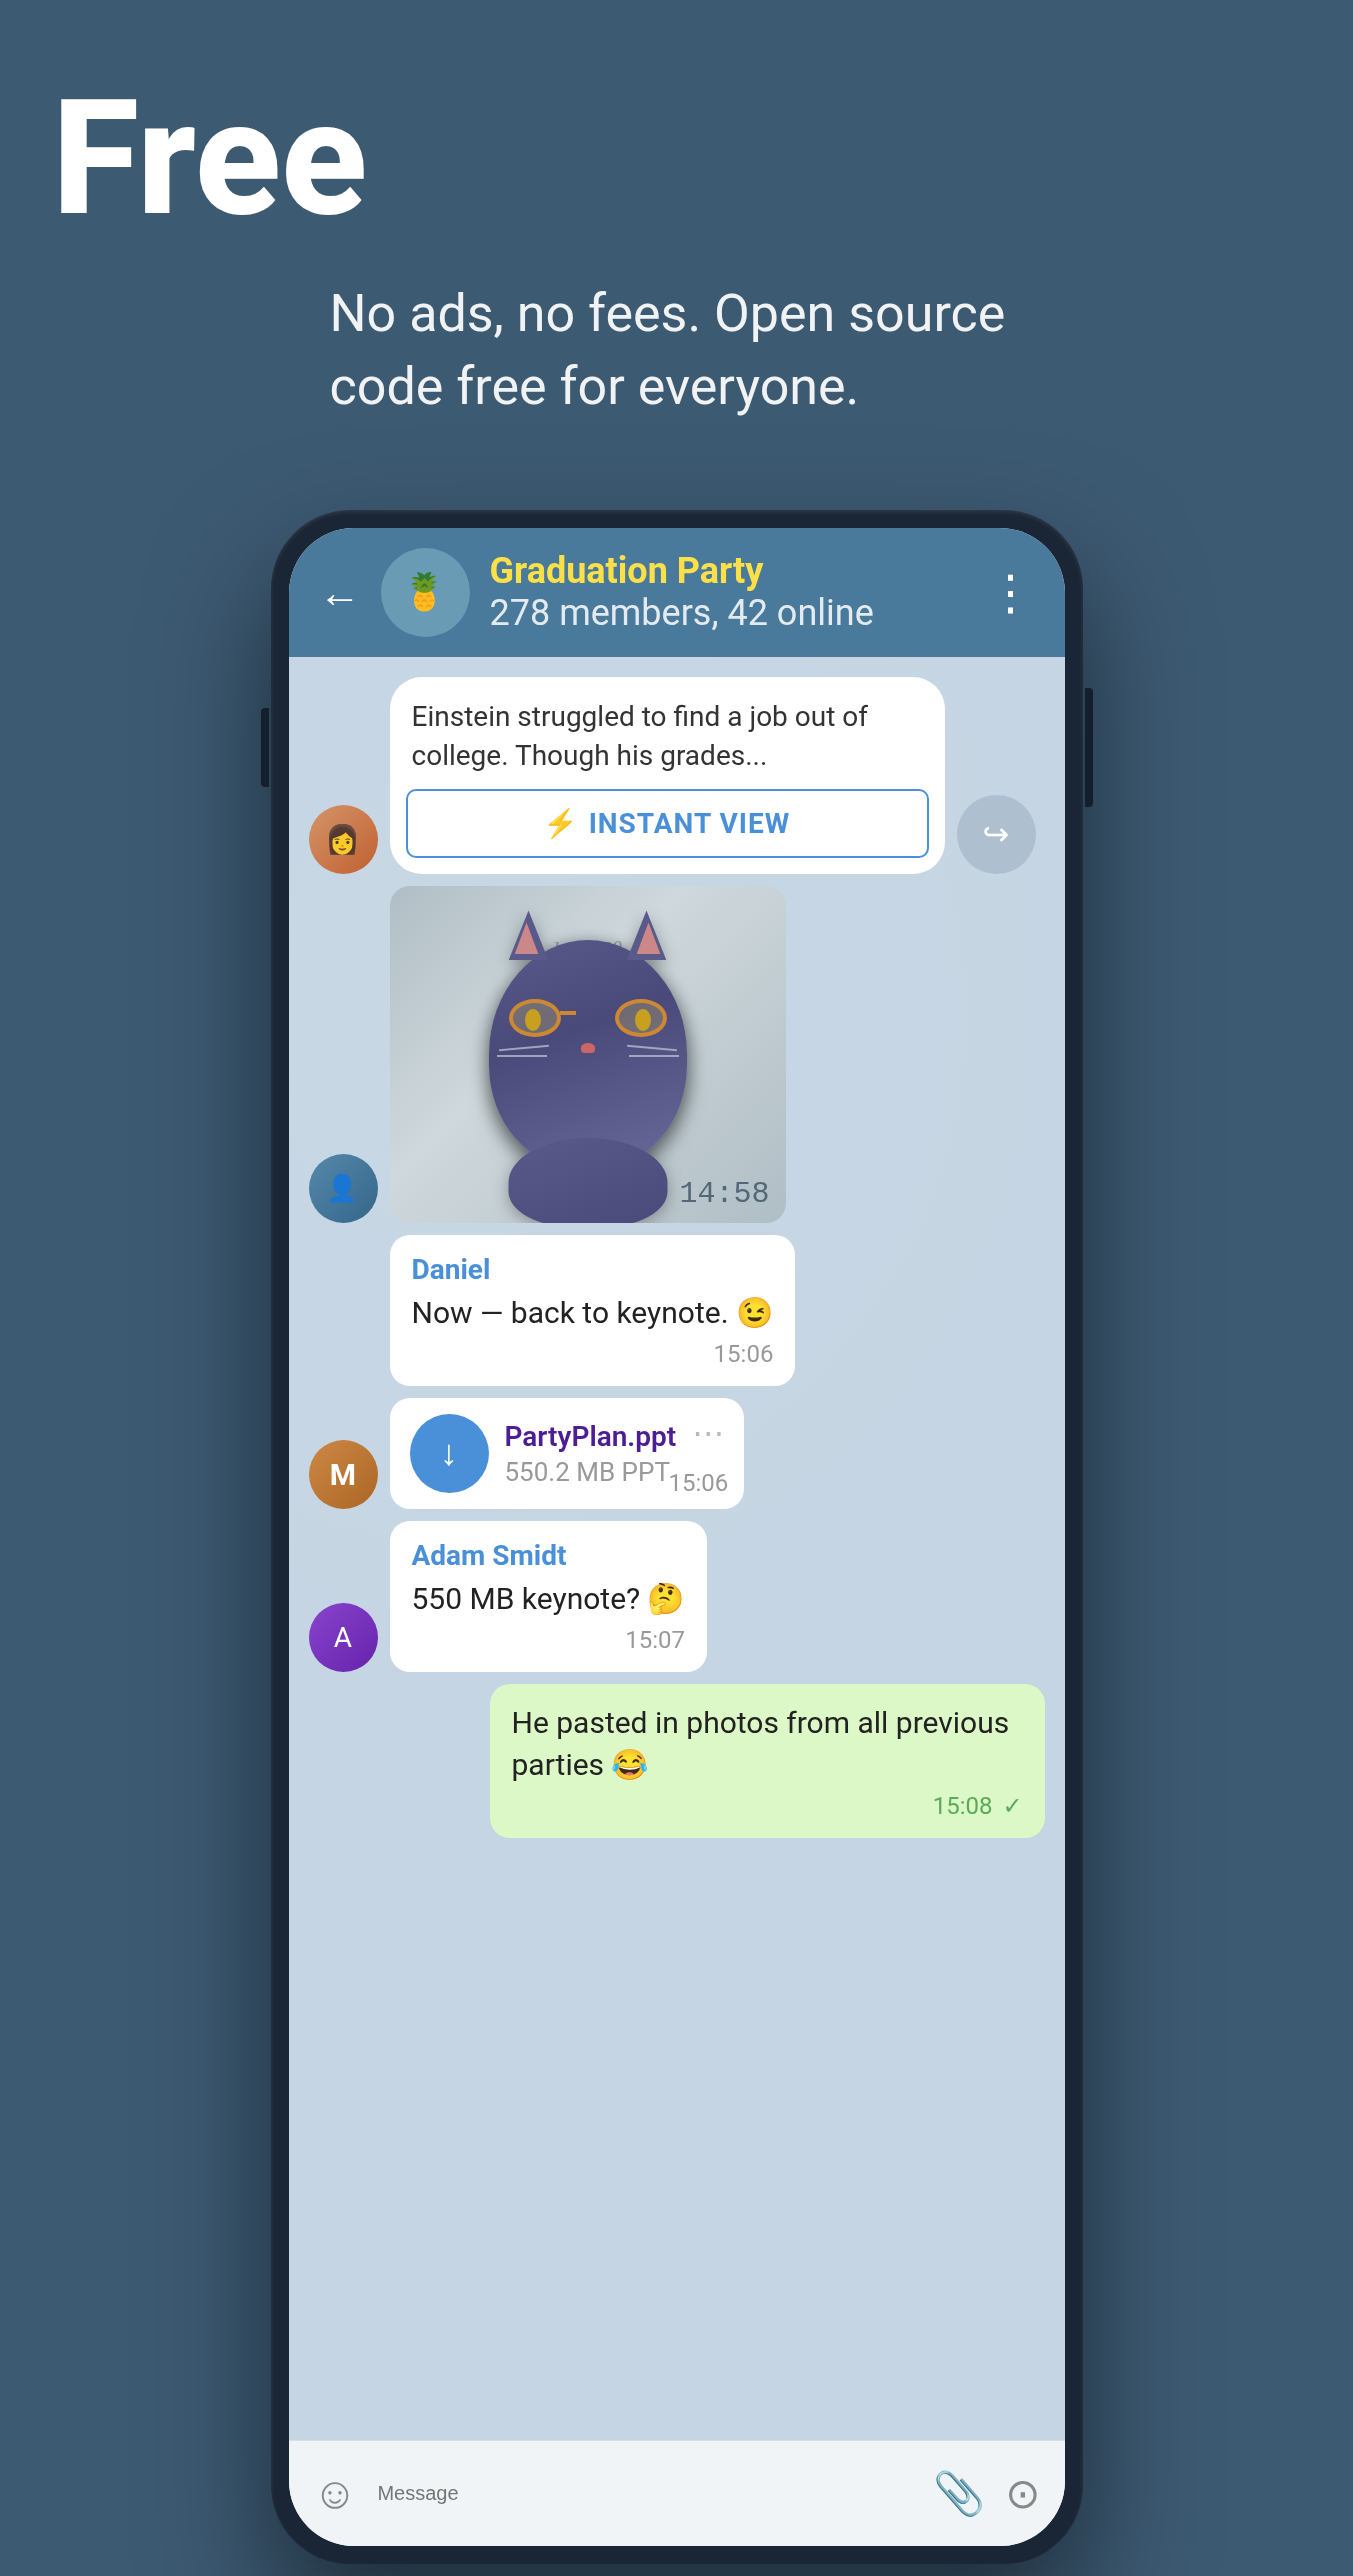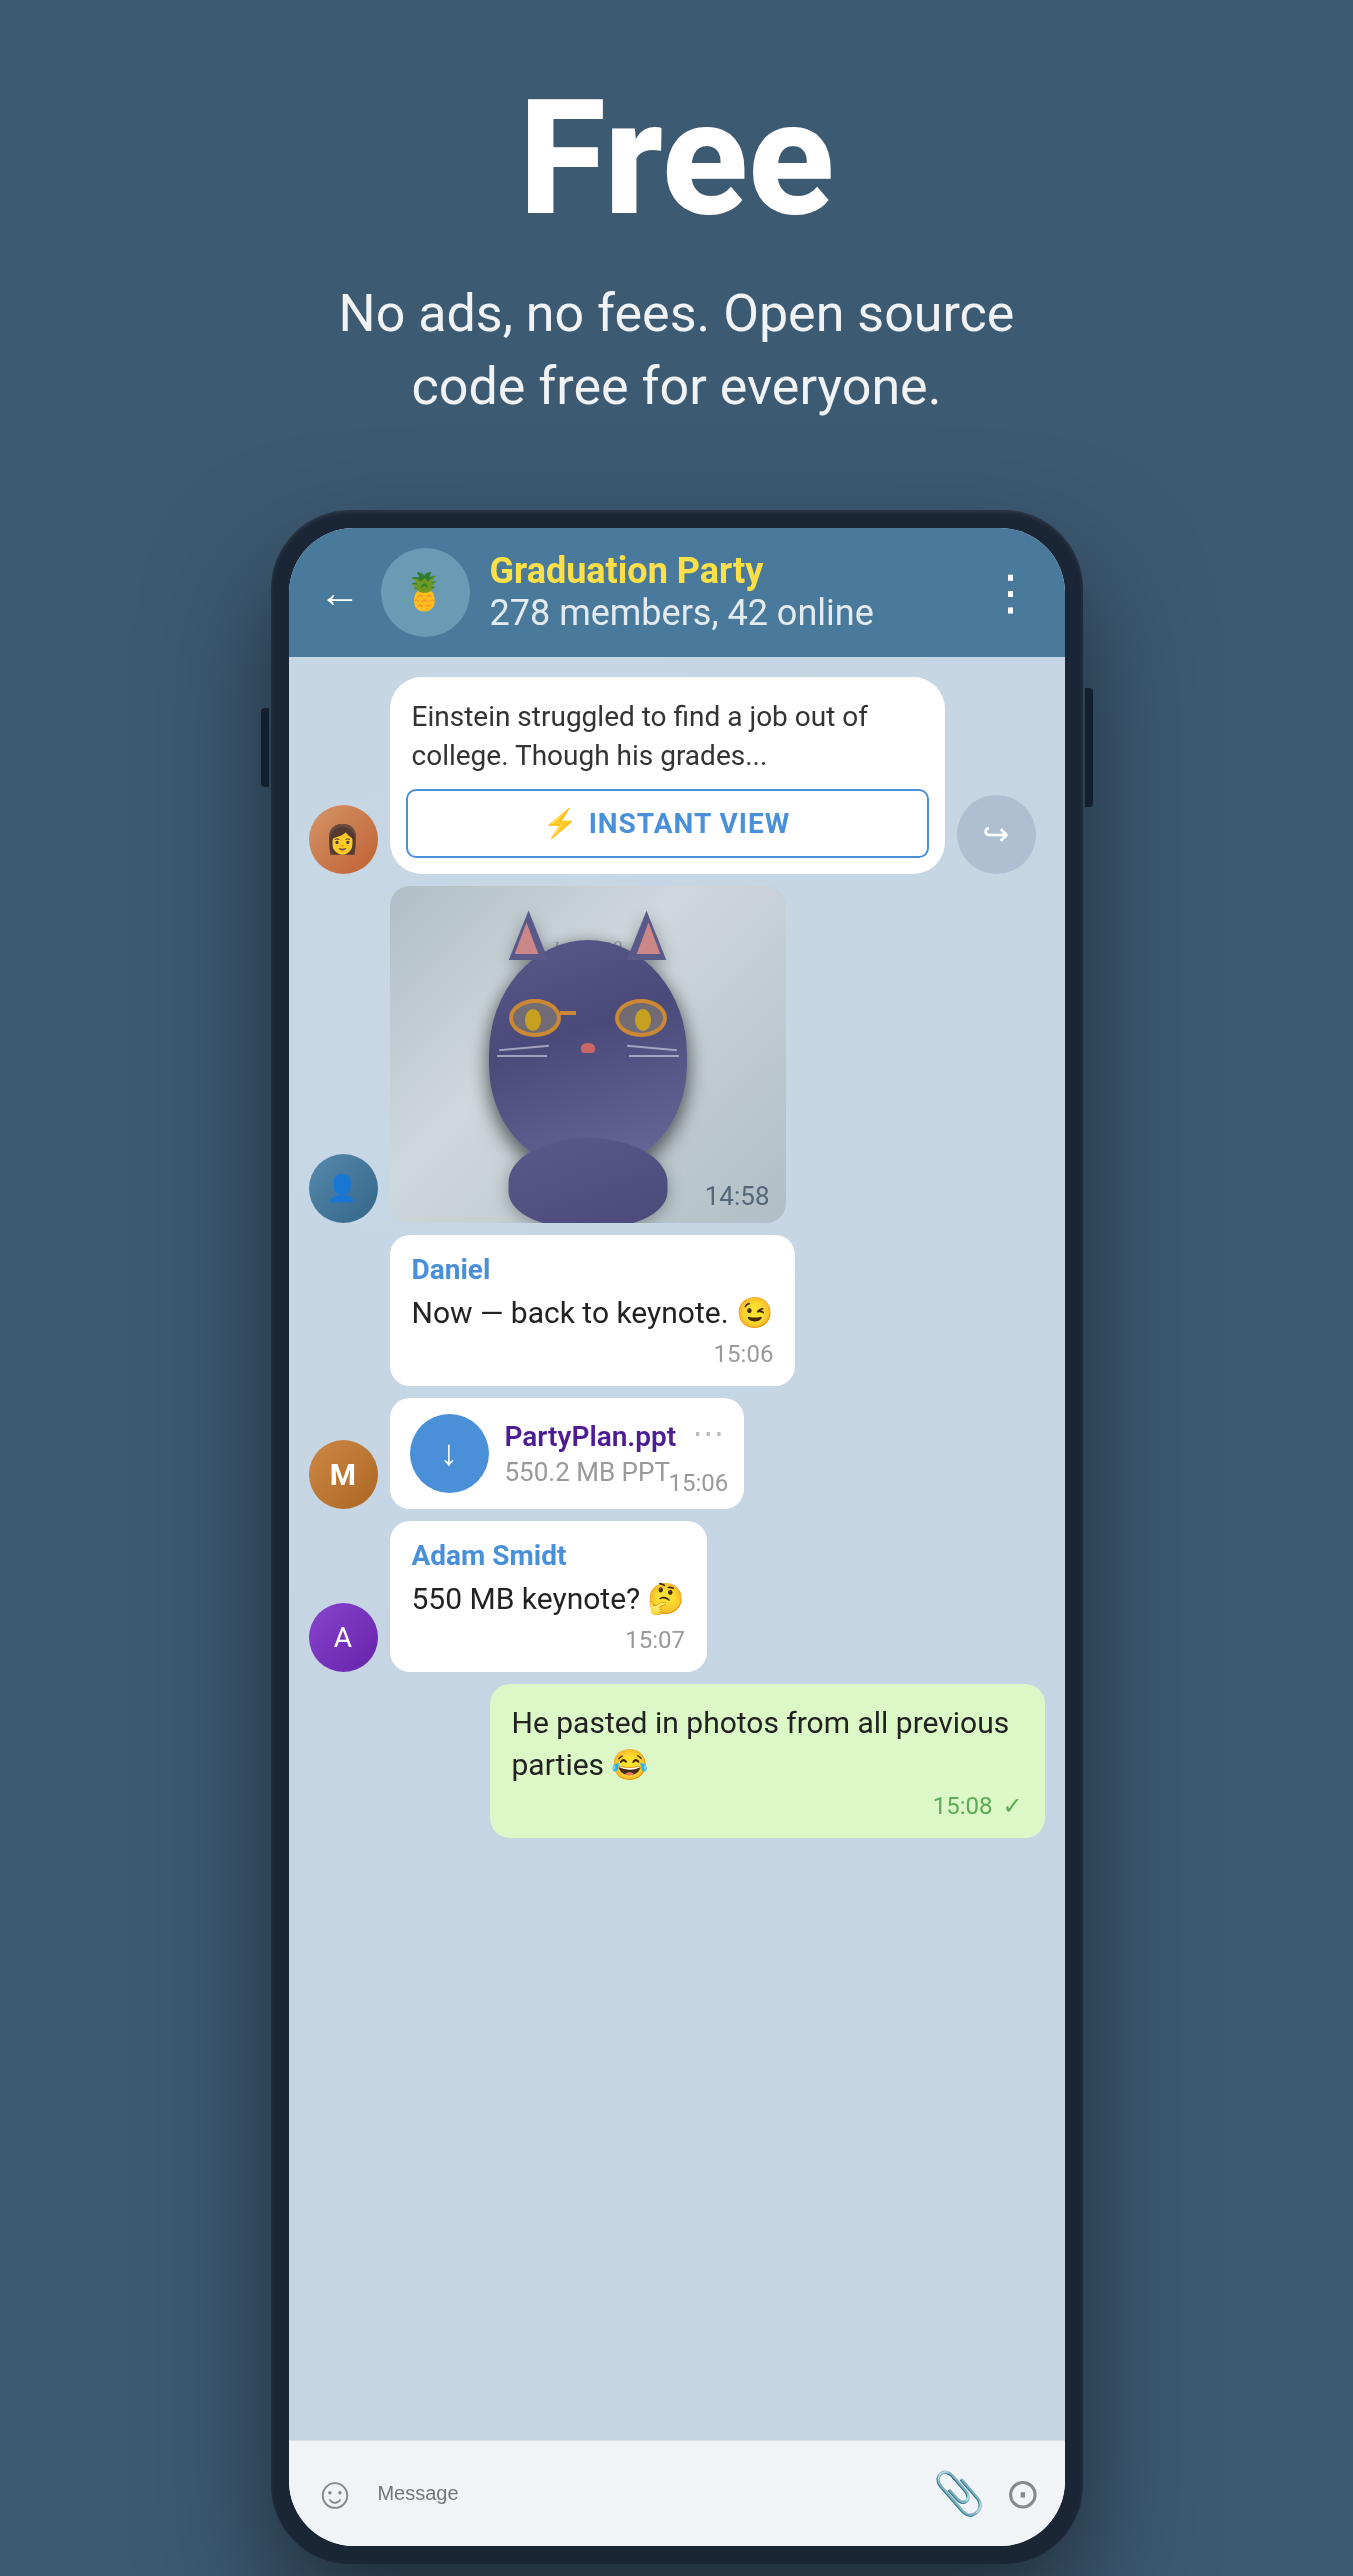--- a/index.html
+++ b/index.html
@@ -11,22 +11,22 @@
       font-family: -apple-system, BlinkMacSystemFont, 'Segoe UI', Roboto, sans-serif;
       display: flex;
       flex-direction: column;
       align-items: center;
       overflow: hidden;
     }
 
     
     .hero {
       width: 100%;
-      text-align: center;
-      padding: 79px 36px 50px;
+      text-align: left;
+      padding: 79px 52px 50px;
       color: white;
     }
 
     .hero-title {
       font-size: 159px;
       font-weight: 800;
       line-height: 1;
       margin-bottom: 40px;
     }
 
@@ -307,22 +307,23 @@
       font-size: 159px;
       line-height: 1;
       filter: drop-shadow(0 4px 8px rgba(0,0,0,0.3));
     }
 
     .sticker-time {
       position: absolute;
       bottom: 12px;
       right: 16px;
       color: rgba(60,80,100,0.8);
-      font-size: 26px;
+      font-size: 30px;
       z-index: 3;
+      font-family: Liberation Mono, monospace;
     }
 
     
     .file-bubble {
       background: white;
       border-radius: 20px;
       padding: 16px 20px;
       max-width: 555px;
       display: flex;
       align-items: center;

